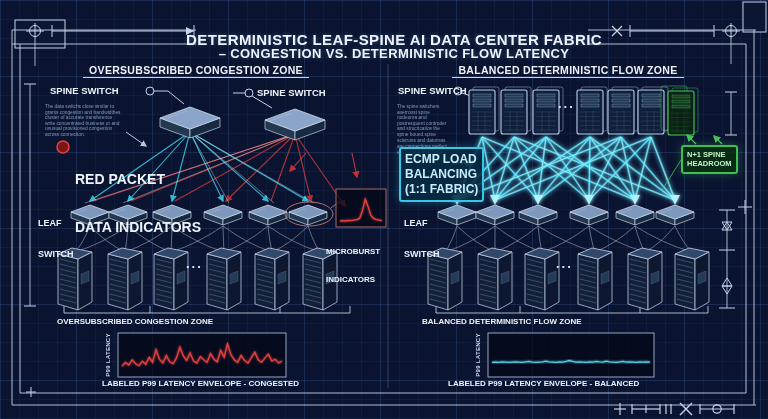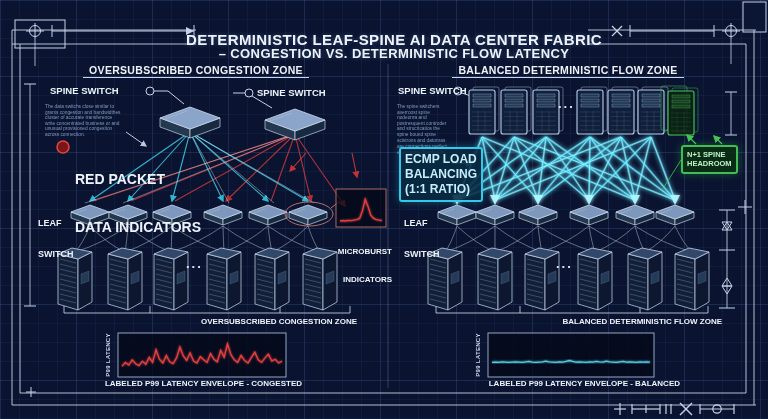--- a/index.html
+++ b/index.html
@@ -30,21 +30,21 @@
            padding:3px 4px;line-height:1.25;}
   .callout div{white-space:nowrap;}
   .red-box{border:2px solid #d93434;background:rgba(96,12,16,.85);color:#ffd2d2;font-size:8.5px;
            box-shadow:0 0 8px rgba(217,52,52,.35);}
   .cyan-box{border:2px solid #35c8e8;background:rgba(8,42,66,.88);color:#c6effb;font-size:12px;
            box-shadow:0 0 8px rgba(53,200,232,.35);}
   .green-box{border:2px solid #3fbf52;background:rgba(10,48,18,.88);color:#bef2c6;font-size:7.5px;
            box-shadow:0 0 8px rgba(63,191,82,.35);}
   .small{font-size:14px;}
   .tiny{font-size:8px;}
-  .center{text-align:right;}
+  .center{text-align:left;}
   .ylab{position:absolute;font-size:6px;font-weight:bold;color:#c9d6ec;width:44px;height:8px;
         text-align:center;transform:rotate(-90deg);letter-spacing:.3px;}
   .dots{position:absolute;font-weight:bold;font-size:13px;letter-spacing:2px;color:#dfe8f6;}
 </style>
 </head>
 <body>
 
 <div class="canvas">
 
   <svg id="diagram" width="768" height="419">
@@ -630,33 +630,33 @@
   <div class="lbl tiny center" style="left:57px;width:300px;top:317px;">OVERSUBSCRIBED CONGESTION ZONE</div>
   <div class="ylab" style="left:87px;top:351px;">P99 LATENCY</div>
   <div class="lbl tiny center" style="left:102px;width:200px;top:379px;">LABELED P99 LATENCY ENVELOPE - CONGESTED</div>
 
   <div class="lbl" style="left:398px;top:86px;font-size:9.5px;">SPINE SWITCH</div>
   <div class="note" style="left:397px;top:104px;width:68px;">The spine switchers averroost spine nodeonra and postresquent controder and strucricatios the spine bound spine scistrons and datornas are connections perfect even spine distribution.</div>
 
   <div class="callout cyan-box" style="left:399px;top:147px;">
     <div>ECMP LOAD</div>
     <div>BALANCING</div>
-    <div>(1:1 RATIO)</div>
+    <div>(1:1 FABRIC)</div>
   </div>
 
   <div class="callout green-box" style="left:681px;top:145px;">
     <div>N+1 SPINE</div>
     <div>HEADROOM</div>
   </div>
 
   <div class="lbl" style="left:404px;top:197px;font-size:9px;">
     <div>LEAF</div>
     <div>SWITCH</div>
   </div>
 
   <div class="dots" style="left:558px;top:96px;">...</div>
   <div class="dots" style="left:556px;top:256px;">...</div>
 
   <div class="lbl tiny center" style="left:422px;width:300px;top:317px;">BALANCED DETERMINISTIC FLOW ZONE</div>
   <div class="ylab" style="left:457px;top:351px;">P99 LATENCY</div>
-  <div class="lbl tiny center" style="left:480px;width:200px;top:379px;">LABELED P99 LATENCY ENVELOPE - BALANCED</div>
+  <div class="lbl tiny center" style="left:448px;width:200px;top:379px;">LABELED P99 LATENCY ENVELOPE - BALANCED</div>
 
 </div>
 
 </body></html>

